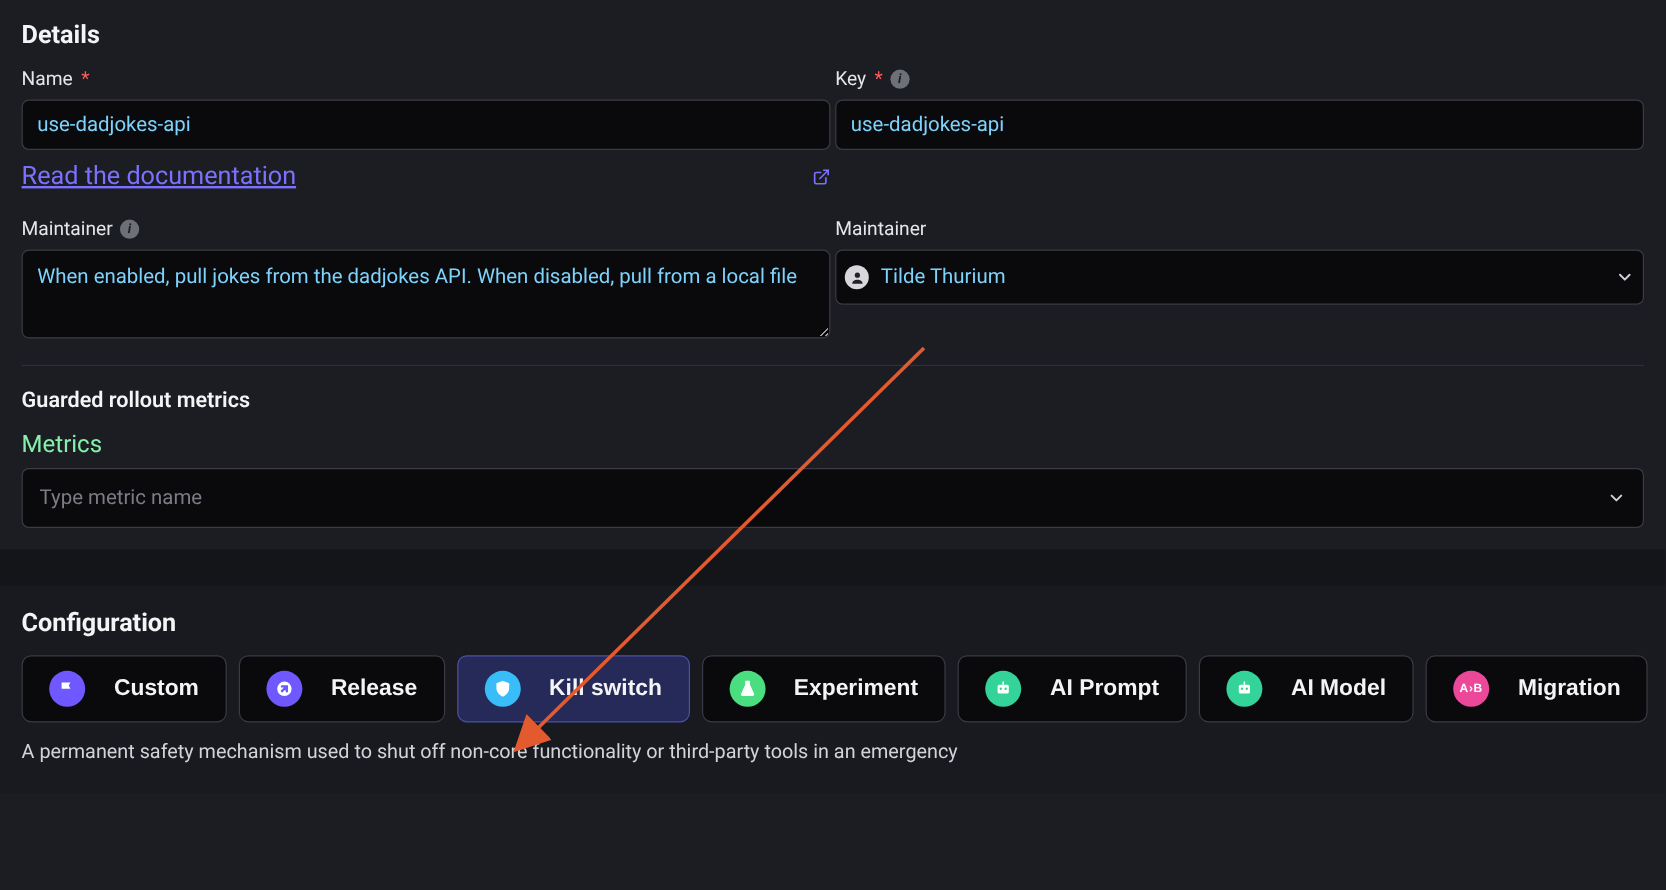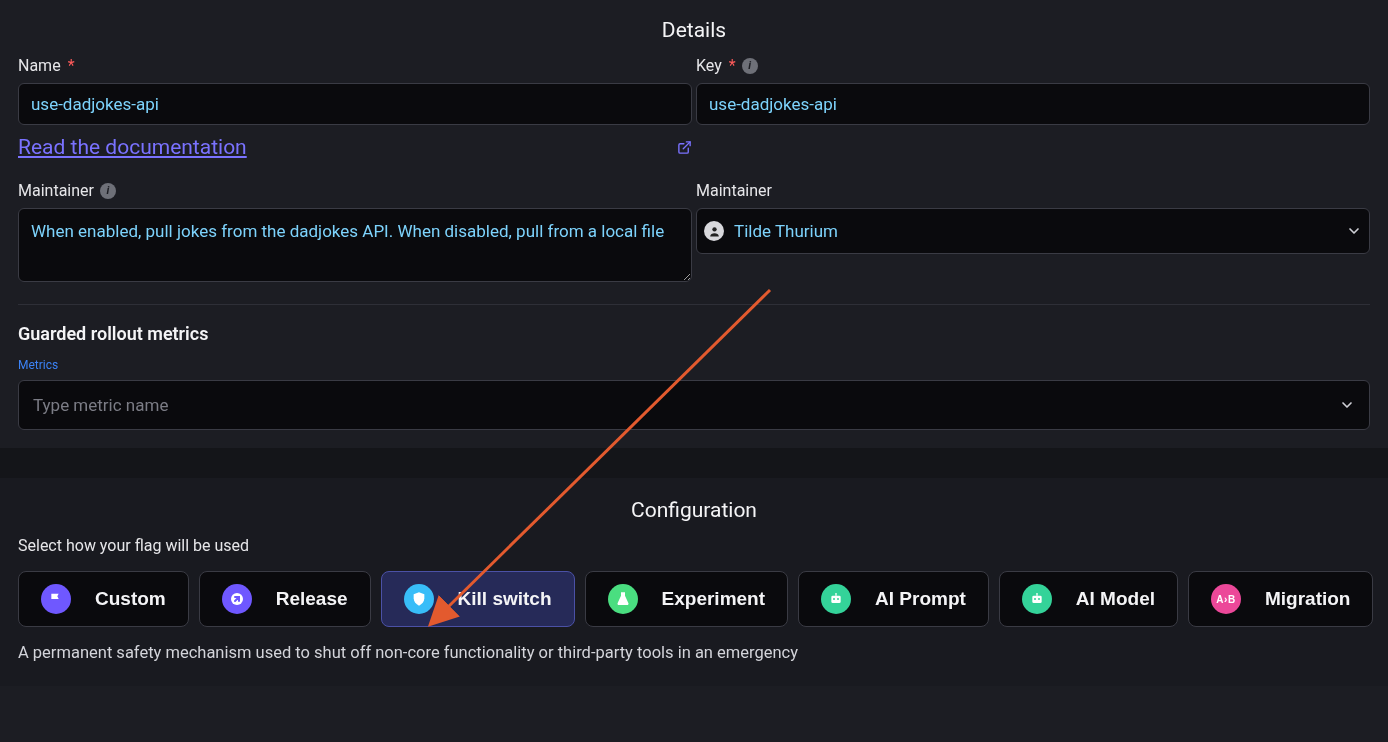--- a/index.html
+++ b/index.html
@@ -6,21 +6,21 @@
   body {
     background: #1c1d23;
     color: #e6e6e9;
     font-family: -apple-system, BlinkMacSystemFont, "Segoe UI", Roboto, Helvetica, Arial, sans-serif;
     font-size: 16px;
     width: 1388px;
     height: 742px;
     overflow: hidden;
   }
   .section-pad { padding: 18px; }
-  h2 { font-size: 21px; font-weight: 400; margin-bottom: 14px; color: #f4f4f6; text-align: center; }
+  h2 { font-size: 21px; font-weight: 700; margin-bottom: 14px; color: #f4f4f6; }
   .row { display: flex; gap: 4px; }
   .col { flex: 1; display: flex; flex-direction: column; }
   label.field-label {
     display: flex;
     align-items: center;
     gap: 6px;
     font-size: 16px;
     color: #e6e6e9;
     margin-bottom: 8px;
   }
@@ -57,21 +57,21 @@
   }
   .select .left { display: flex; align-items: center; gap: 10px; }
   .avatar {
     width: 20px; height: 20px; border-radius: 50%;
     background: #d8d8dc; color: #222; display: inline-flex;
     align-items: center; justify-content: center;
   }
   .chev { width: 16px; height: 16px; color: #cfd0d6; }
   hr.divider { border: none; border-top: 1px solid #2e2f37; margin: 22px 0 18px; }
   .sub-h { font-size: 18px; font-weight: 600; margin-bottom: 14px; color: #f4f4f6; }
-  .metrics-label { font-size: 12px; margin-bottom: 8px; color: #3b82f6; }
+  .metrics-label { font-size: 20px; margin-bottom: 8px; color: #86efac; }
   .metrics-select {
     background: #0a0a0d; border: 1px solid #3a3b44; border-radius: 6px;
     padding: 14px 14px; display: flex; align-items: center; justify-content: space-between;
     cursor: text;
   }
   .metrics-select .placeholder { color: #7b7c85; font-size: 17px; }
   .config-section {
     background: #191a20;
     padding: 20px 18px 24px;
   }
@@ -193,21 +193,20 @@
       </marker>
     </defs>
     <line x1="350" y1="10" x2="25" y2="330" stroke="#e35a2e" stroke-width="3" marker-end="url(#arrhd)"></line>
   </svg>
 </div>
 
 <div class="gap-divider"></div>
 
 <div class="config-section">
   <h2>Configuration</h2>
-  <div class="config-helper">Select how your flag will be used</div>
 
   <div class="flag-types">
     <button class="flag-btn">
       <span class="flag-icon ic-purple">
         <svg width="16" height="16" viewBox="0 0 24 24" fill="#fff">
             <path d="M5 3v18M5 4h11l-2 4 2 4H5"></path>
           </svg>
       </span>
       <span>Custom</span>
     </button>

